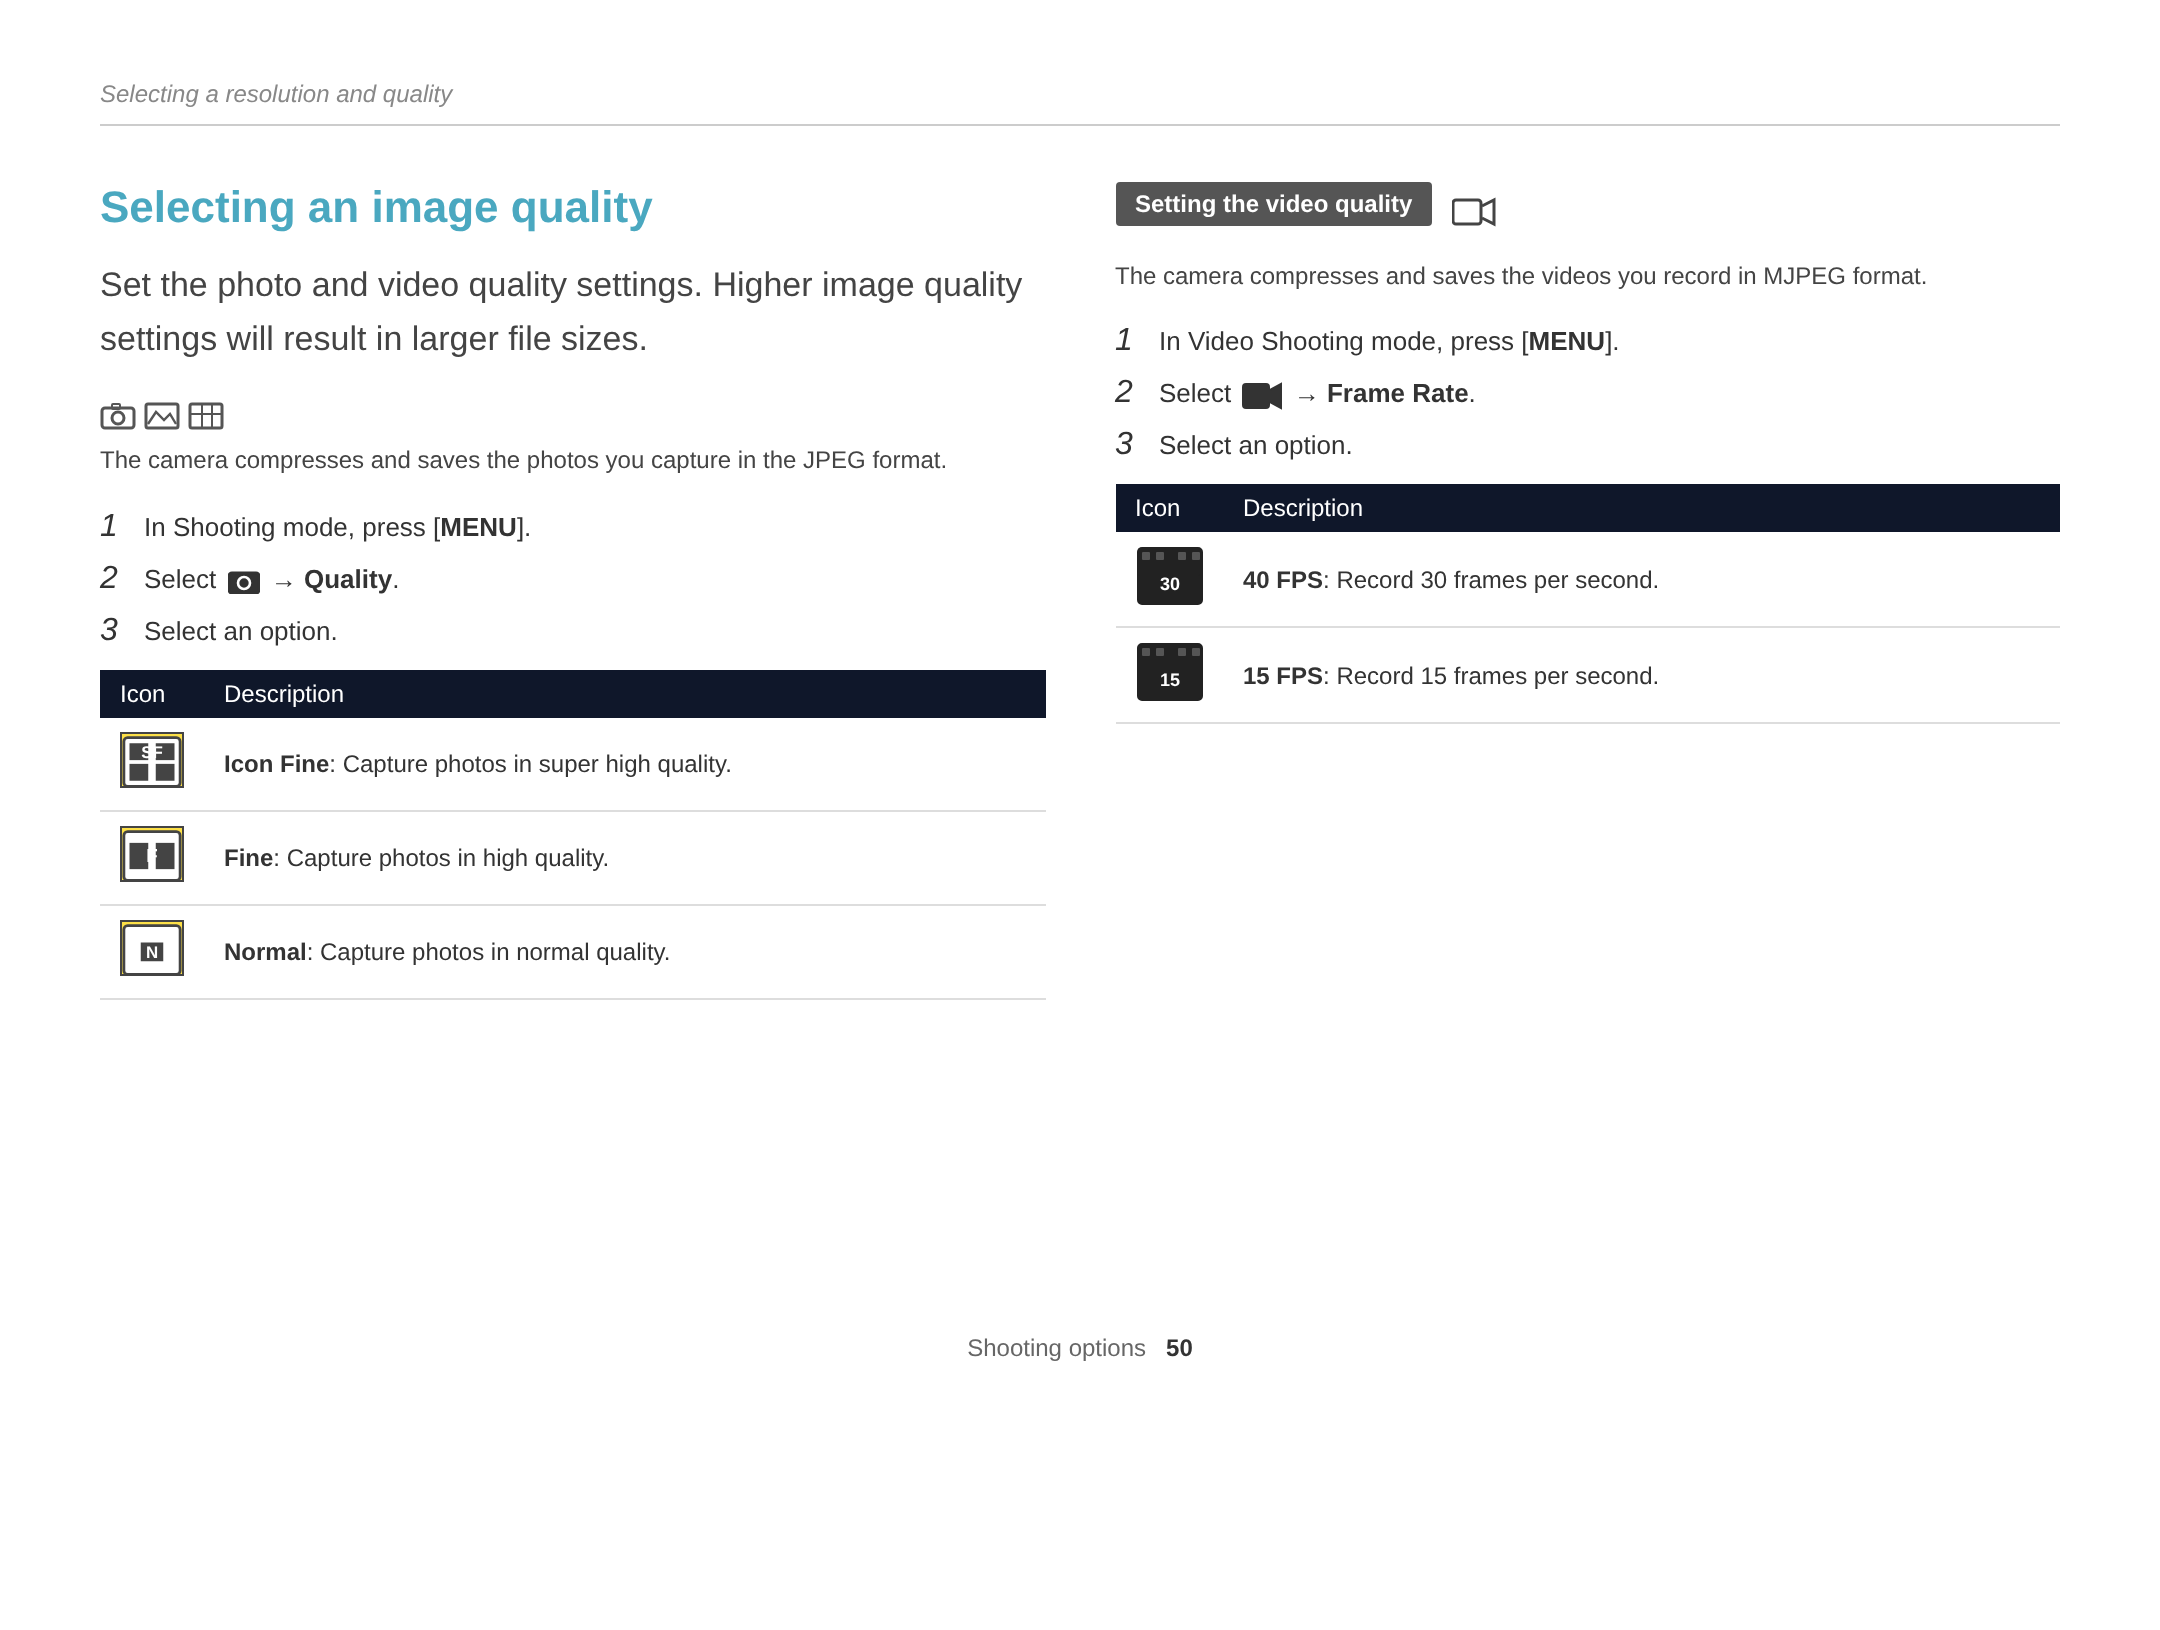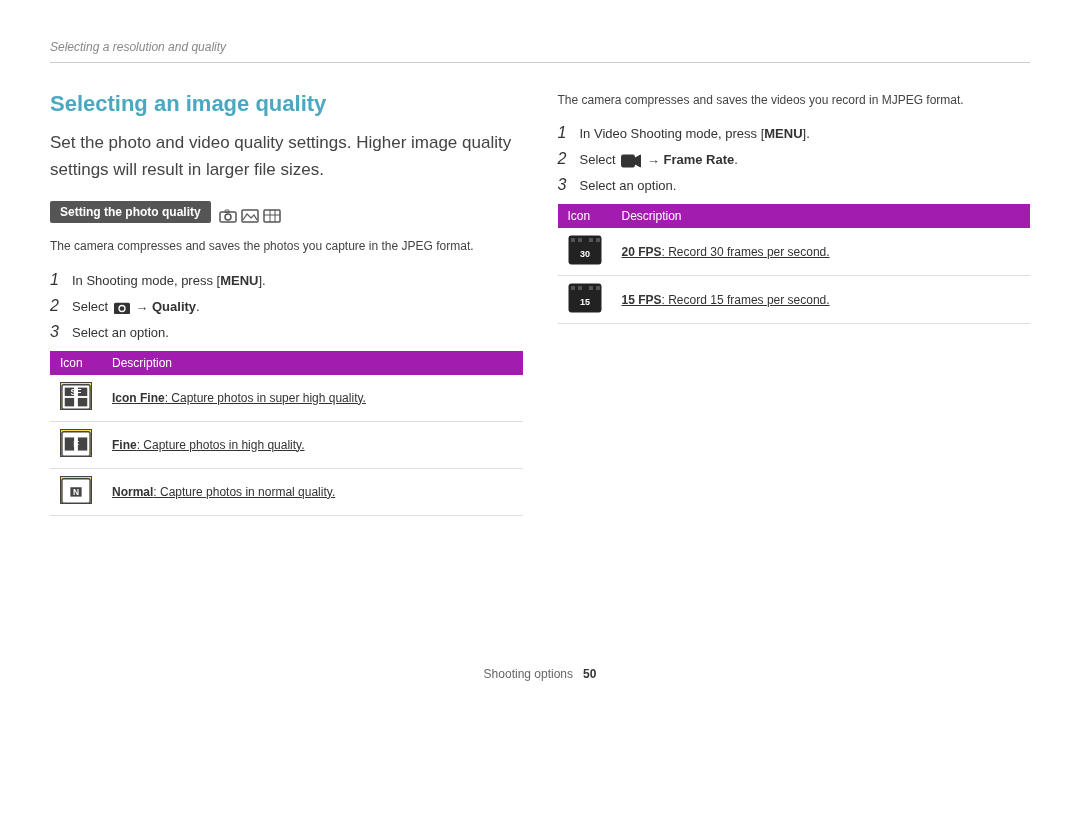--- a/index.html
+++ b/index.html
@@ -116,39 +116,38 @@
 
     
     .options-table {
       width: 100%;
       border-collapse: collapse;
       margin-top: 10px;
       font-size: 12px;
     }
 
     .options-table thead tr {
-      background: #a21caf;
+      background: #0f172a;
       color: #fff;
     }
 
     .options-table thead th {
       padding: 5px 10px;
       text-align: left;
       font-weight: normal;
     }
 
     .options-table tbody tr {
       border-bottom: 1px solid #ddd;
     }
 
     .options-table tbody td {
       padding: 7px 10px;
       vertical-align: middle;
       color: #333;
-      text-decoration: underline;
     }
 
     .options-table tbody td:first-child {
       width: 50px;
       text-align: center;
     }
 
     
     .quality-icon {
       display: inline-flex;
@@ -195,23 +194,20 @@
 
   <div class="two-col">
 
     <div class="left-col">
 
       <div class="section-title">Selecting an image quality</div>
 
       <div class="section-intro">Set the photo and video quality settings. Higher image quality settings will result in larger file sizes.</div>
 
       <div style="margin-bottom: 6px; display:flex; align-items:center; gap:8px;">
-        <span class="label-badge">
-          <span>Setting the photo quality</span>
-        </span>
 
         <span style="display:inline-flex;gap:4px;align-items:center;">
 
           <svg width="18" height="14" viewBox="0 0 18 14" fill="none" xmlns="http://www.w3.org/2000/svg">
             <rect x="1" y="3" width="16" height="10" rx="1.5" stroke="#555" stroke-width="1.5" fill="none"></rect>
             <circle cx="9" cy="8" r="3" stroke="#555" stroke-width="1.5" fill="none"></circle>
             <rect x="6" y="1" width="4" height="2.5" rx="0.5" stroke="#555" stroke-width="1" fill="none"></rect>
           </svg>
 
           <svg width="18" height="14" viewBox="0 0 18 14" fill="none" xmlns="http://www.w3.org/2000/svg">
@@ -297,20 +293,30 @@
             </td>
             <td><strong>Normal</strong>: Capture photos in normal quality.</td>
           </tr>
         </tbody>
       </table>
 
     </div>
 
     <div class="right-col">
 
+      <div style="display:flex;align-items:center;gap:10px;margin-bottom:8px;">
+        <span class="label-badge">
+          <span>Setting the video quality</span>
+        </span>
+
+        <svg width="22" height="16" viewBox="0 0 22 16" fill="none">
+          <rect x="0.5" y="2" width="14" height="12" rx="1.5" stroke="#444" stroke-width="1.5" fill="none"></rect>
+          <polyline points="15,5 21,2 21,14 15,11" stroke="#444" stroke-width="1.5" fill="none"></polyline>
+        </svg>
+      </div>
 
       <div class="sub-text">The camera compresses and saves the videos you record in MJPEG format.</div>
 
       <div class="step">
         <span class="step-num">1</span>
         <span class="step-text">In Video Shooting mode, press [<strong>MENU</strong>].</span>
       </div>
       <div class="step">
         <span class="step-num">2</span>
         <span class="step-text">Select
@@ -341,21 +347,21 @@
                 <rect x="1" y="1" width="14" height="14" rx="1" fill="#222"></rect>
                 <rect x="18" y="1" width="14" height="14" rx="1" fill="#222"></rect>
 
                 <rect x="3" y="3" width="4" height="4" rx="0.5" fill="#555"></rect>
                 <rect x="10" y="3" width="4" height="4" rx="0.5" fill="#555"></rect>
                 <rect x="21" y="3" width="4" height="4" rx="0.5" fill="#555"></rect>
                 <rect x="28" y="3" width="4" height="4" rx="0.5" fill="#555"></rect>
                 <text x="17" y="22" text-anchor="middle" font-size="9" font-weight="bold" fill="white">30</text>
               </svg>
             </td>
-            <td><strong>20 FPS</strong>: Record 30 frames per second.</td>
+            <td><strong>40 FPS</strong>: Record 30 frames per second.</td>
           </tr>
           <tr>
             <td>
               <svg width="34" height="30" viewBox="0 0 34 30">
                 <rect x="1" y="1" width="32" height="28" rx="2" fill="#222" stroke="#222"></rect>
                 <rect x="3" y="3" width="4" height="4" rx="0.5" fill="#555"></rect>
                 <rect x="10" y="3" width="4" height="4" rx="0.5" fill="#555"></rect>
                 <rect x="21" y="3" width="4" height="4" rx="0.5" fill="#555"></rect>
                 <rect x="28" y="3" width="4" height="4" rx="0.5" fill="#555"></rect>
                 <text x="17" y="22" text-anchor="middle" font-size="9" font-weight="bold" fill="white">15</text>

